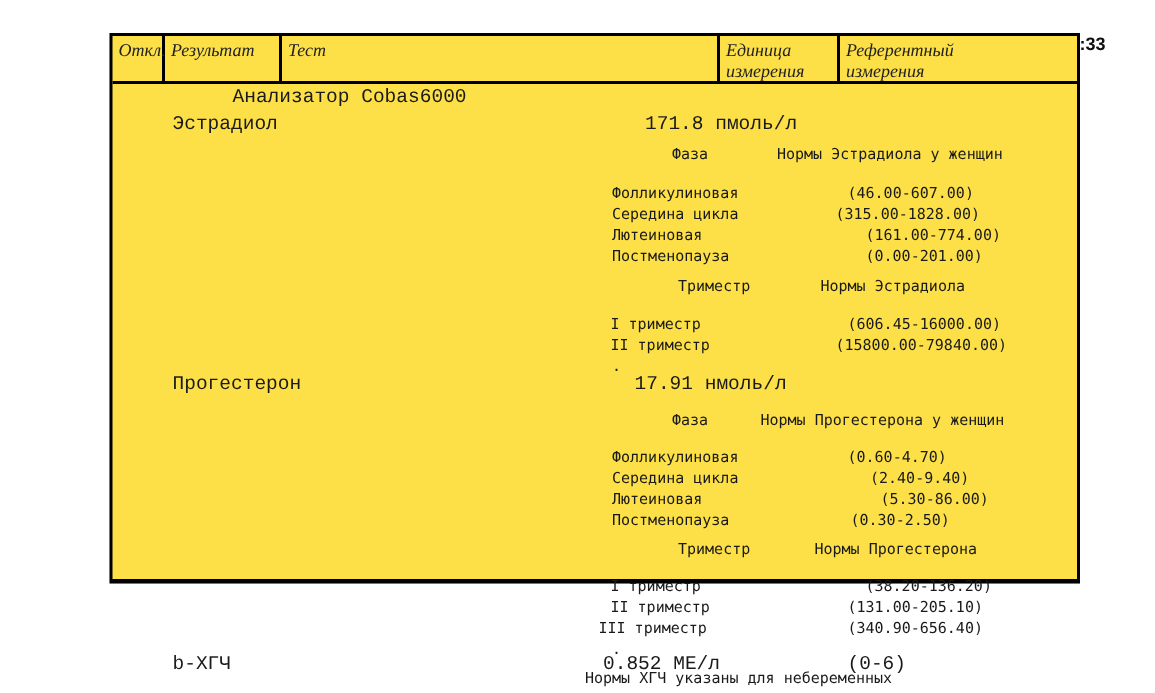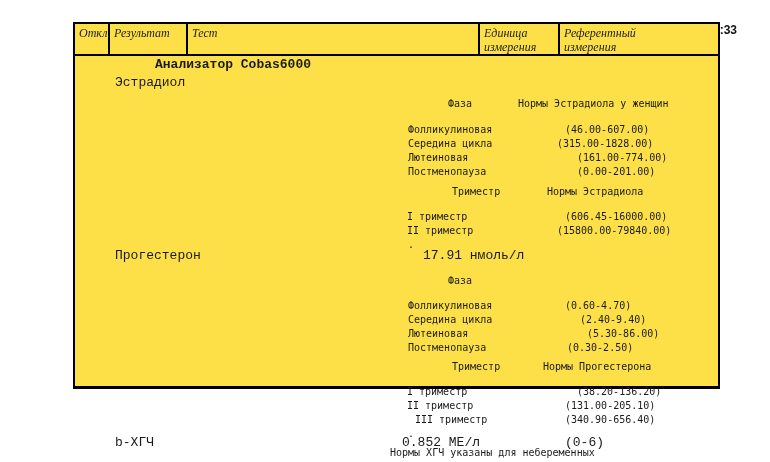--- a/index.html
+++ b/index.html
@@ -15,21 +15,21 @@
   .thead{display:flex;height:30px;border-bottom:2px solid #000;}
   .th{box-sizing:border-box;border-right:2px solid #000;padding:2px 4px 0 4px;
       font:italic 12px "Liberation Serif",serif;color:#222;line-height:1.2;}
   .th:last-child{border-right:none;}
   .th span{display:block;}
   .c1{width:35px;}.c2{width:292px;}.c3{width:78px;}.c4{width:80px;}.c5{flex:1;}
   
   .ln{position:absolute;white-space:pre;color:#1a1a1a;line-height:1;}
   .mono{font:13px "Liberation Mono","DejaVu Sans Mono",monospace;}
   .small{font:10px "DejaVu Sans Mono",monospace;}
-  .b{font-weight:bold;}
+  .b{font-weight:normal;}
 </style>
 </head>
 <body>
 
 <div class="page">
 
   <div class="date-line">
     <span class="date-label">Дата выполнения:</span><span class="date-value">06.09.2014 11:33</span>
   </div>
 
@@ -45,20 +45,21 @@
       </div>
       <div class="th c5">
         <span>Референтный</span>
         <span>измерения</span>
       </div>
     </div>
 
     <span class="ln mono b" style="left:80px;top:33px">Анализатор Cobas6000</span>
 
     <span class="ln mono" style="left:40px;top:51px">Эстрадиол</span>
+    <span class="ln mono" style="left:355px;top:51px">171.8 пмоль/л</span>
 
     <span class="ln small" style="left:373px;top:74px">Фаза</span>
     <span class="ln small" style="left:443px;top:74px">Нормы Эстрадиола у женщин</span>
 
     <span class="ln small" style="left:333px;top:100px">Фолликулиновая</span>
     <span class="ln small" style="left:490px;top:100px">(46.00-607.00)</span>
     <span class="ln small" style="left:333px;top:114px">Середина цикла</span>
     <span class="ln small" style="left:482px;top:114px">(315.00-1828.00)</span>
     <span class="ln small" style="left:333px;top:128px">Лютеиновая</span>
     <span class="ln small" style="left:502px;top:128px">(161.00-774.00)</span>
@@ -71,38 +72,39 @@
     <span class="ln small" style="left:332px;top:187px">I триместр</span>
     <span class="ln small" style="left:490px;top:187px">(606.45-16000.00)</span>
     <span class="ln small" style="left:332px;top:201px">II триместр</span>
     <span class="ln small" style="left:482px;top:201px">(15800.00-79840.00)</span>
     <span class="ln small" style="left:333px;top:215px">.</span>
 
     <span class="ln mono" style="left:40px;top:224px">Прогестерон</span>
     <span class="ln mono" style="left:348px;top:224px">17.91 нмоль/л</span>
 
     <span class="ln small" style="left:373px;top:251px">Фаза</span>
+    <span class="ln small" style="left:432px;top:251px">Нормы Прогестерона у женщин</span>
 
     <span class="ln small" style="left:333px;top:276px">Фолликулиновая</span>
     <span class="ln small" style="left:490px;top:276px">(0.60-4.70)</span>
     <span class="ln small" style="left:333px;top:290px">Середина цикла</span>
     <span class="ln small" style="left:505px;top:290px">(2.40-9.40)</span>
     <span class="ln small" style="left:333px;top:304px">Лютеиновая</span>
     <span class="ln small" style="left:512px;top:304px">(5.30-86.00)</span>
     <span class="ln small" style="left:333px;top:318px">Постменопауза</span>
     <span class="ln small" style="left:492px;top:318px">(0.30-2.50)</span>
 
     <span class="ln small" style="left:377px;top:337px">Триместр</span>
     <span class="ln small" style="left:468px;top:337px">Нормы Прогестерона</span>
 
     <span class="ln small" style="left:332px;top:362px">I триместр</span>
     <span class="ln small" style="left:502px;top:362px">(38.20-136.20)</span>
     <span class="ln small" style="left:332px;top:376px">II триместр</span>
     <span class="ln small" style="left:490px;top:376px">(131.00-205.10)</span>
-    <span class="ln small" style="left:340px;top:390px">III триместр</span>
+    <span class="ln small" style="left:324px;top:390px">III триместр</span>
     <span class="ln small" style="left:490px;top:390px">(340.90-656.40)</span>
     <span class="ln small" style="left:333px;top:404px">.</span>
 
     <span class="ln mono" style="left:40px;top:411px">b-ХГЧ</span>
     <span class="ln mono" style="left:327px;top:411px">0.852 МЕ/л</span>
     <span class="ln mono" style="left:490px;top:411px">(0-6)</span>
     <span class="ln small" style="left:315px;top:423px">Нормы ХГЧ указаны для небеременных</span>
 
   </div>
 </div>

